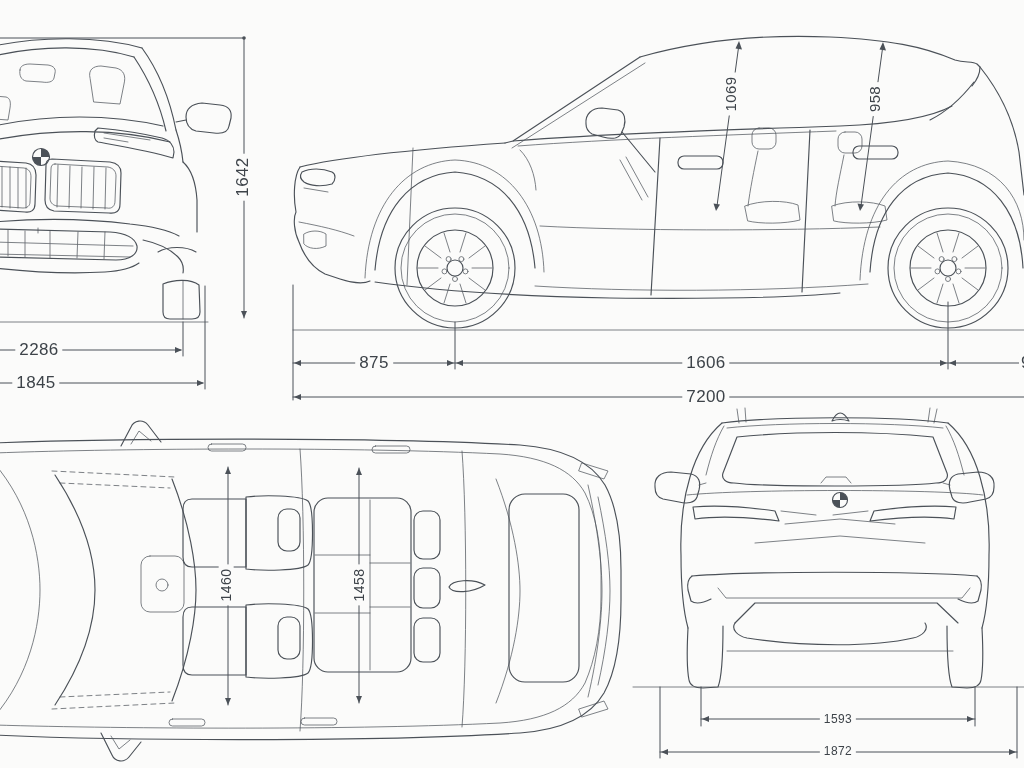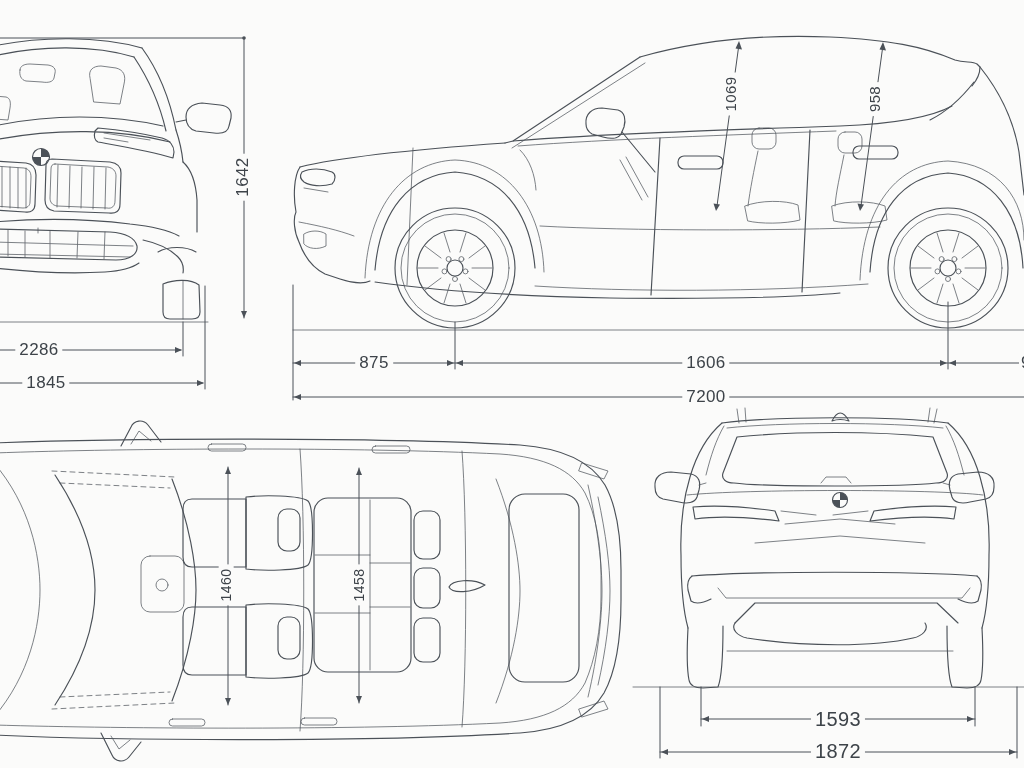--- a/index.html
+++ b/index.html
@@ -9,21 +9,21 @@
   svg.view{position:absolute;display:block;}
   .lines{fill:none;stroke:var(--line);stroke-width:1.15;stroke-linecap:round;stroke-linejoin:round;}
   .thin{stroke-width:.85;opacity:.85;}
   .dimln{stroke-width:1;}
   .ah{fill:var(--line);stroke:none;}
   .solid{fill:var(--line);stroke:none;}
   .dash{stroke-dasharray:5 4;}
   .dim-label{position:absolute;background:var(--bg);padding:0 4px;line-height:1.05;
              letter-spacing:.4px;white-space:nowrap;transform:translate(-50%,-50%);z-index:5;}
   .rot{transform:translate(-50%,-50%) rotate(-90deg);}
-  .lg{font-size:17px;} .md{font-size:20px;} .sm{font-size:15px;} .xs{font-size:14px;}
+  .lg{font-size:17px;} .md{font-size:12px;} .sm{font-size:15px;} .xs{font-size:14px;}
   .clip-edge{transform:translateY(-50%);padding:0 0 0 2px;}
 </style>
 </head>
 <body>
 
 <div class="canvas">
 
   <svg class="view" style="left:0;top:0" width="260" height="400" viewBox="0 0 260 400">
     <g class="lines">
 
@@ -318,21 +318,21 @@
       <path class="ah" d="M 349,324 L 342,321 L 342,327 Z"></path>
       <path d="M 35,292 L 35,363 M 392,292 L 392,363"></path>
       <path d="M 35,357 L 392,357"></path>
       <path class="ah" d="M 36,357 L 43,354 L 43,360 Z"></path>
       <path class="ah" d="M 391,357 L 384,354 L 384,360 Z"></path>
     </g>
   </svg>
 
   <span class="dim-label rot lg" style="left:243px;top:177px">1642</span>
   <span class="dim-label lg" style="left:39px;top:350px">2286</span>
-  <span class="dim-label lg" style="left:46px;top:383px">1845</span>
+  <span class="dim-label lg" style="left:36px;top:383px">1845</span>
 
   <span class="dim-label rot sm" style="left:731px;top:94px">1069</span>
   <span class="dim-label rot sm" style="left:875px;top:99px">958</span>
   <span class="dim-label lg" style="left:374px;top:363px">875</span>
   <span class="dim-label lg" style="left:706px;top:363px">1606</span>
   <span class="dim-label lg" style="left:706px;top:397px">7200</span>
   <span class="dim-label lg clip-edge" style="left:1019px;top:363px">9</span>
 
   <span class="dim-label rot xs" style="left:226px;top:585px">1460</span>
   <span class="dim-label rot xs" style="left:359px;top:585px">1458</span>

